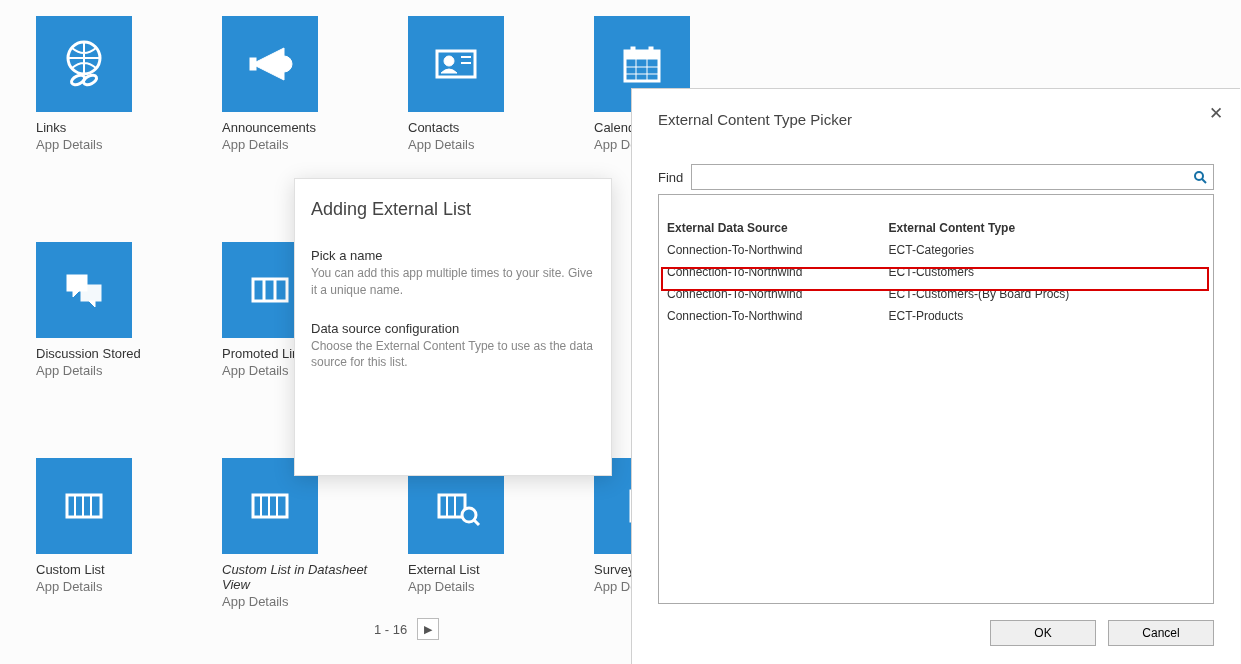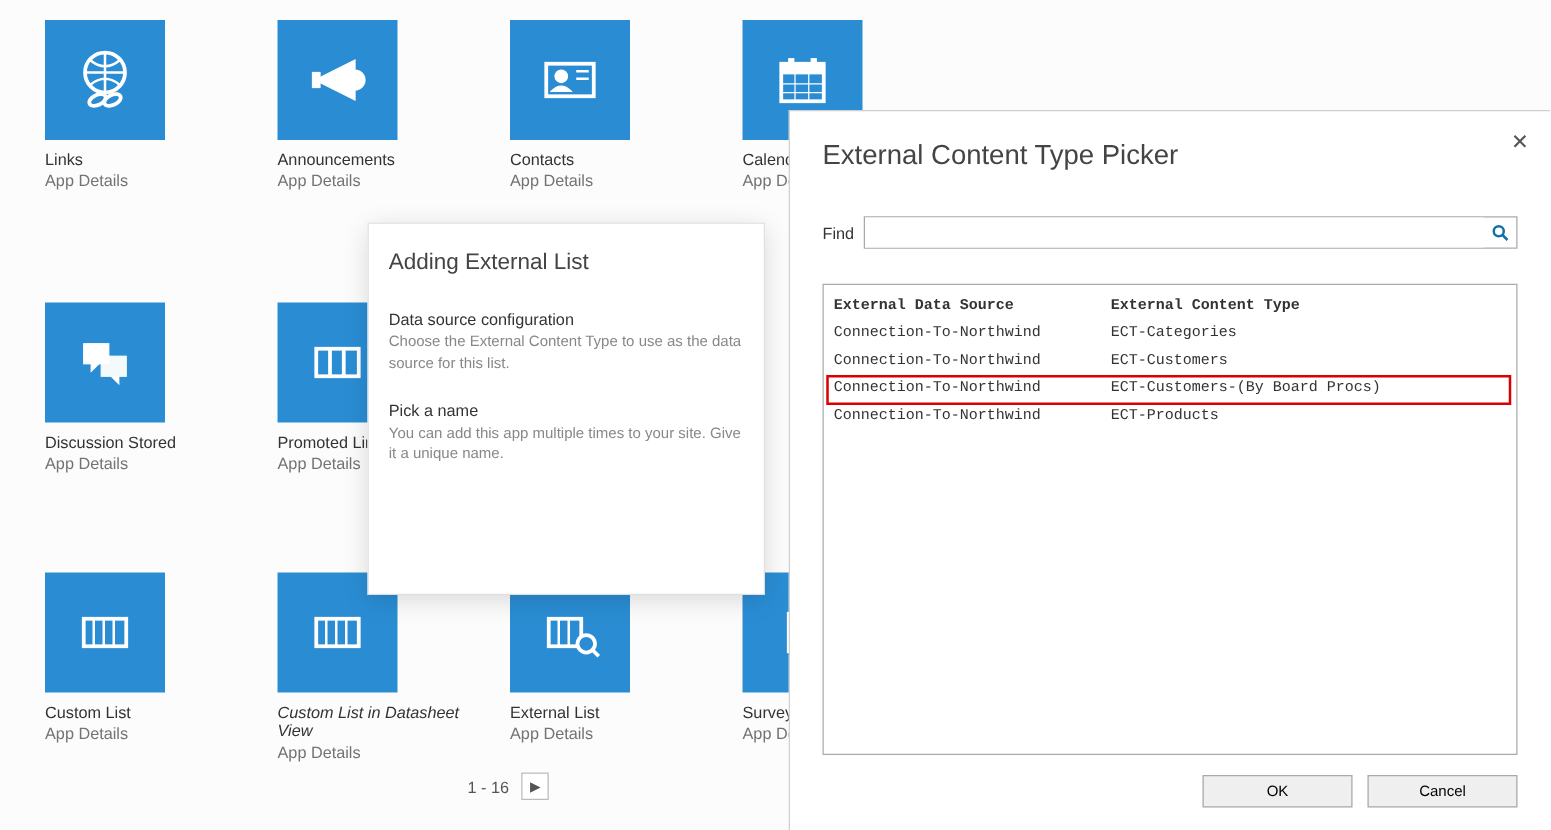--- a/index.html
+++ b/index.html
@@ -127,29 +127,29 @@
     position: absolute;
     right: 14px;
     top: 14px;
     font-size: 17px;
     cursor: pointer;
     color: #555;
     width: 20px;
     text-align: center;
   }
   .picker .picker-title {
-    font-size: 22px;
+    font-size: 15px;
     font-weight: 400;
     color: #444;
     margin-bottom: 36px;
   }
   .find-row {
     display: flex;
     align-items: center;
-    margin-bottom: 28px;
+    margin-bottom: 4px;
   }
   .find-row label {
     font-size: 13px;
     margin-right: 8px;
     color: #333;
   }
   .find-box {
     flex: 1;
     height: 26px;
     border: 1px solid #aaa;
@@ -171,24 +171,23 @@
     align-items: center;
     justify-content: center;
     color: #1570a6;
     cursor: pointer;
     font-size: 15px;
     font-weight: bold;
   }
   .results-box {
     border: 1px solid #aaa;
     flex: 1;
-    padding: 5px 0;
+    padding: 22px 0;
     overflow: auto;
     min-height: 340px;
-    font-family: Liberation Mono, monospace;
   }
   .results-table {
     width: 100%;
     border-collapse: collapse;
     font-size: 12px;
   }
   .results-table th {
     text-align: left;
     padding: 4px 8px;
     font-weight: 700;
@@ -212,21 +211,21 @@
     font-size: 12px;
     padding: 10px 0 0 0;
   }
   .dialog-buttons {
     display: flex;
     justify-content: flex-end;
     gap: 12px;
     margin-top: 16px;
   }
   .dialog-buttons button {
-    width: 120px;
+    width: 106px;
     height: 26px;
     background: #efefef;
     border: 1px solid #aaa;
     font-size: 12px;
     cursor: pointer;
     font-family: inherit;
   }
 </style>
 </head>
 <body>
@@ -377,26 +376,26 @@
 </div>
 
 <div class="pagination">
   <span>1 - 16</span>
   <span class="next">▶</span>
 </div>
 
 <div class="adding-panel">
   <div class="panel-title">Adding External List</div>
   <div class="section">
+    <div class="section-label">Pick a name</div>
+    <div class="section-desc">You can add this app multiple times to your site. Give it a unique name.</div>
+  </div>
+  <div class="section">
     <div class="section-label">Data source configuration</div>
     <div class="section-desc">Choose the External Content Type to use as the data source for this list.</div>
-  </div>
-  <div class="section">
-    <div class="section-label">Pick a name</div>
-    <div class="section-desc">You can add this app multiple times to your site. Give it a unique name.</div>
   </div>
 </div>
 
 <div class="picker">
   <div class="close">✕</div>
   <div class="picker-title">External Content Type Picker</div>
 
   <div class="find-row">
     <label>Find</label>
     <div class="find-box">

